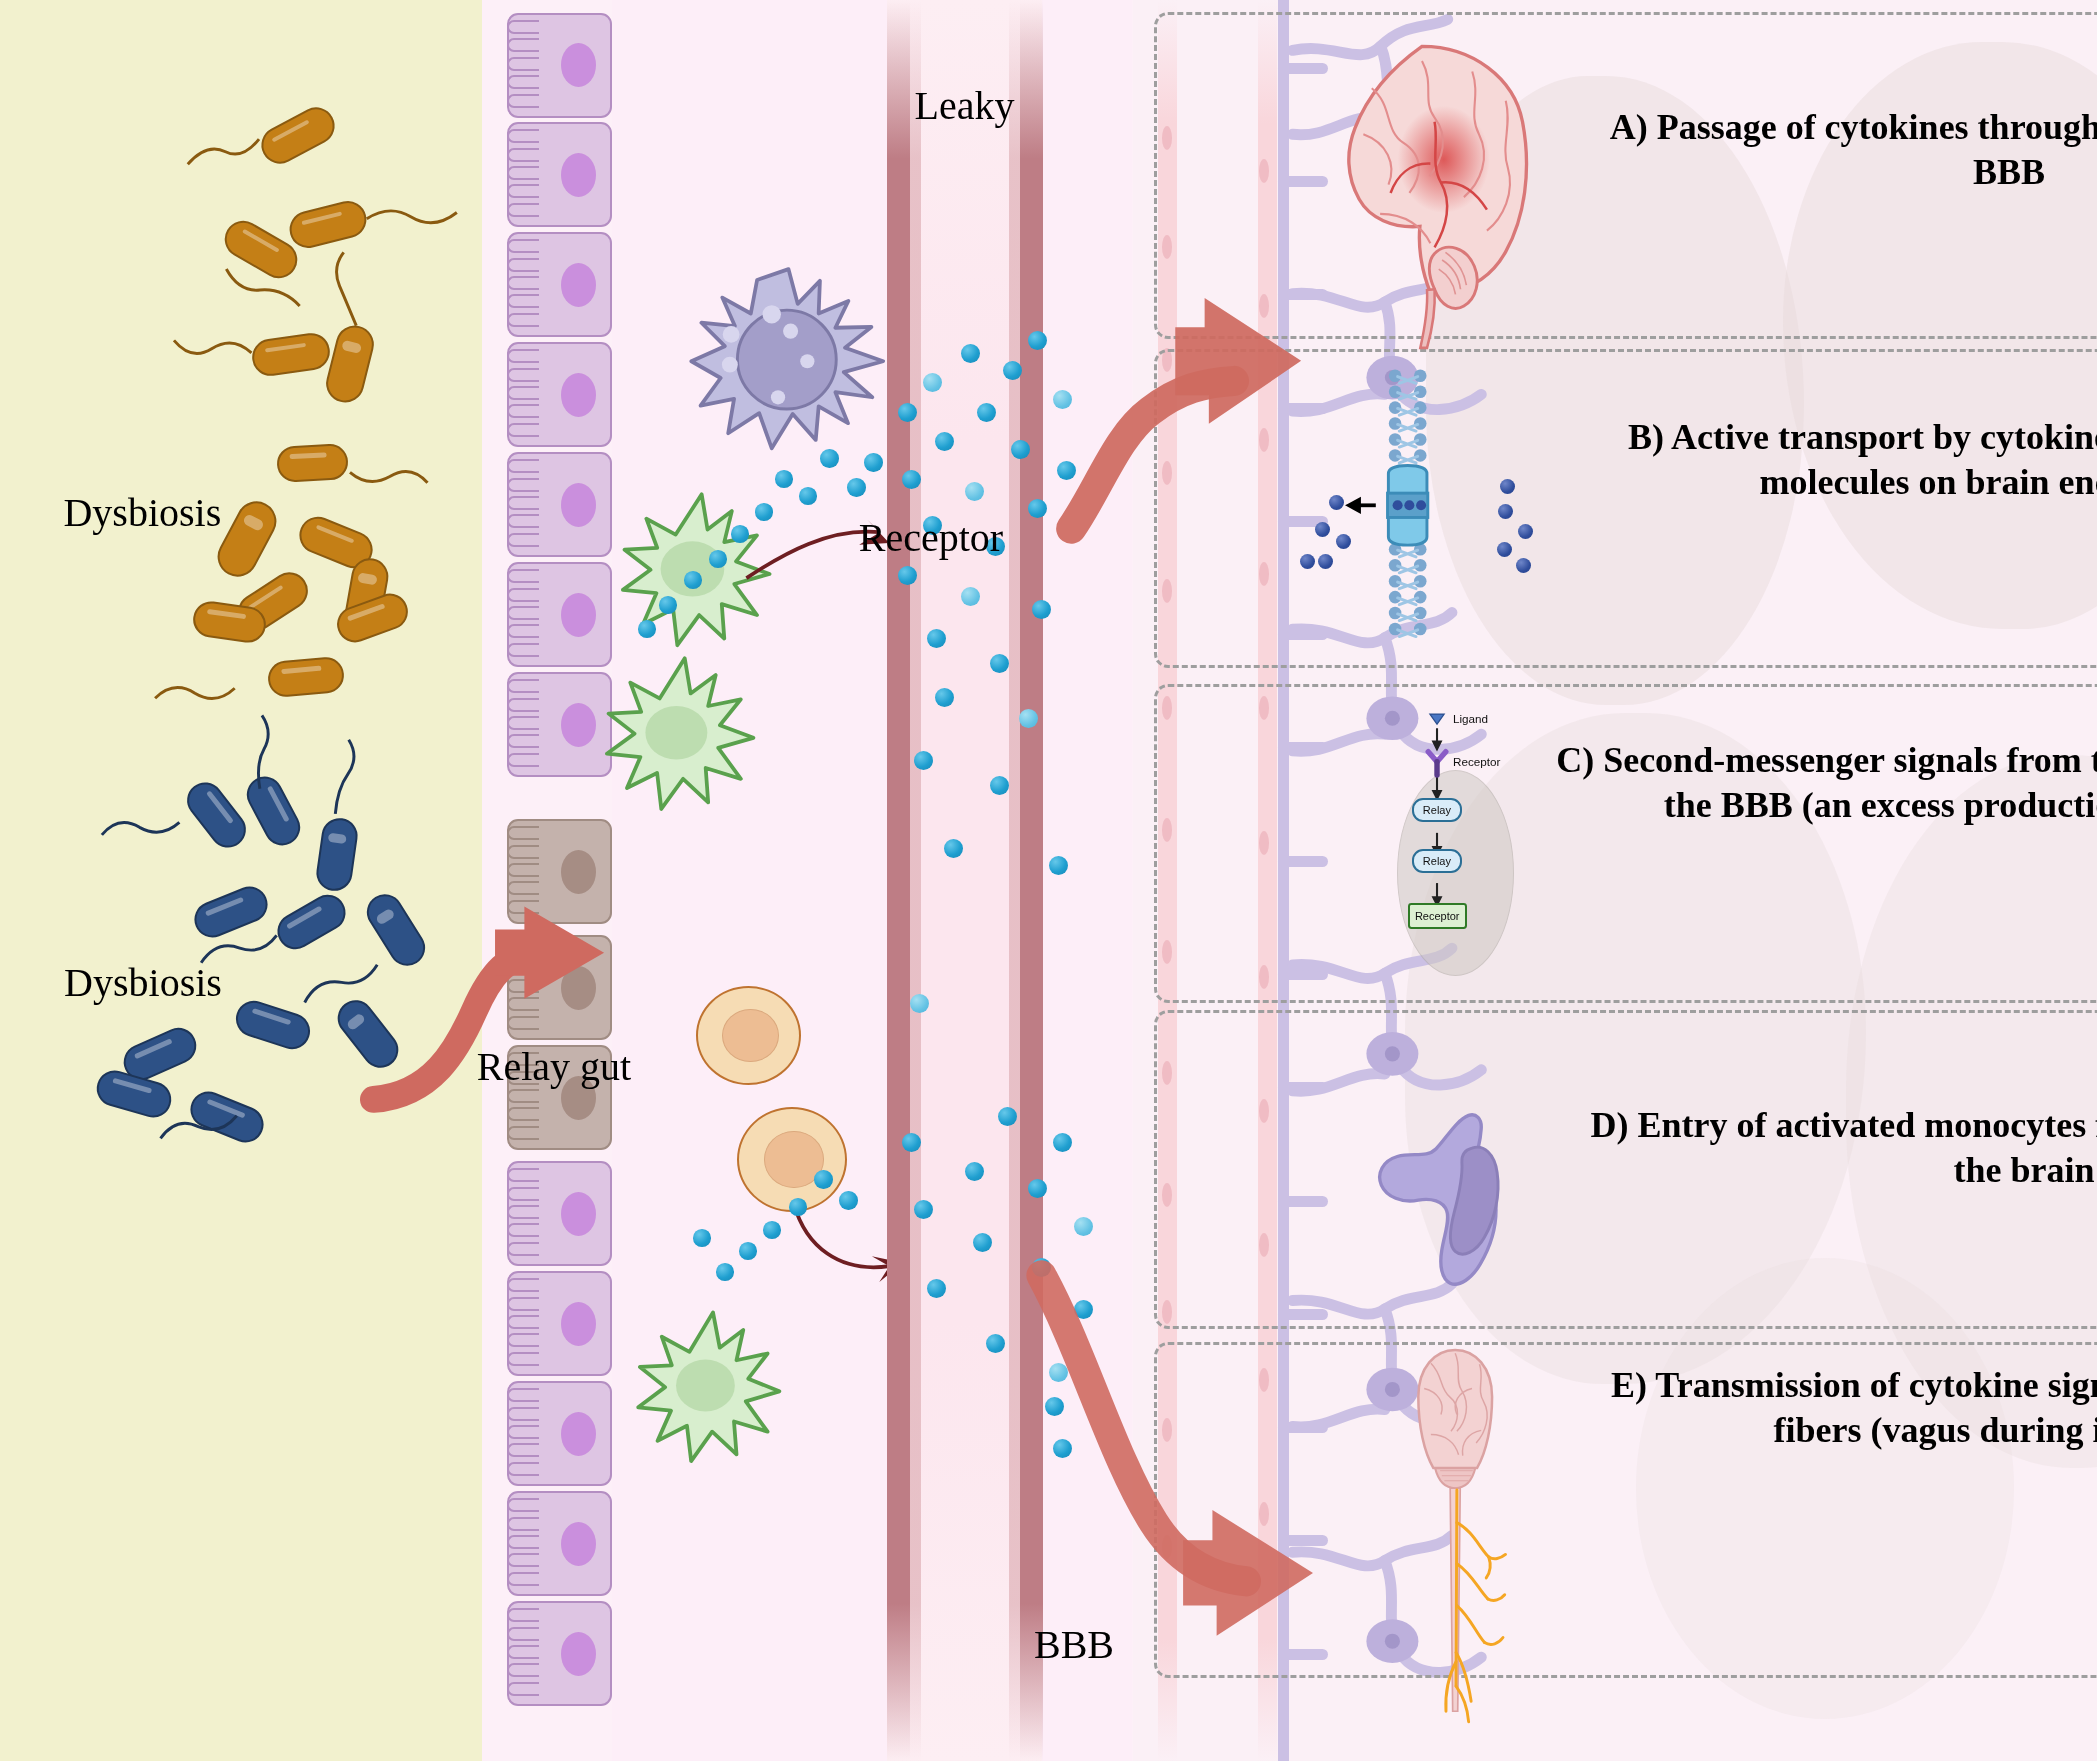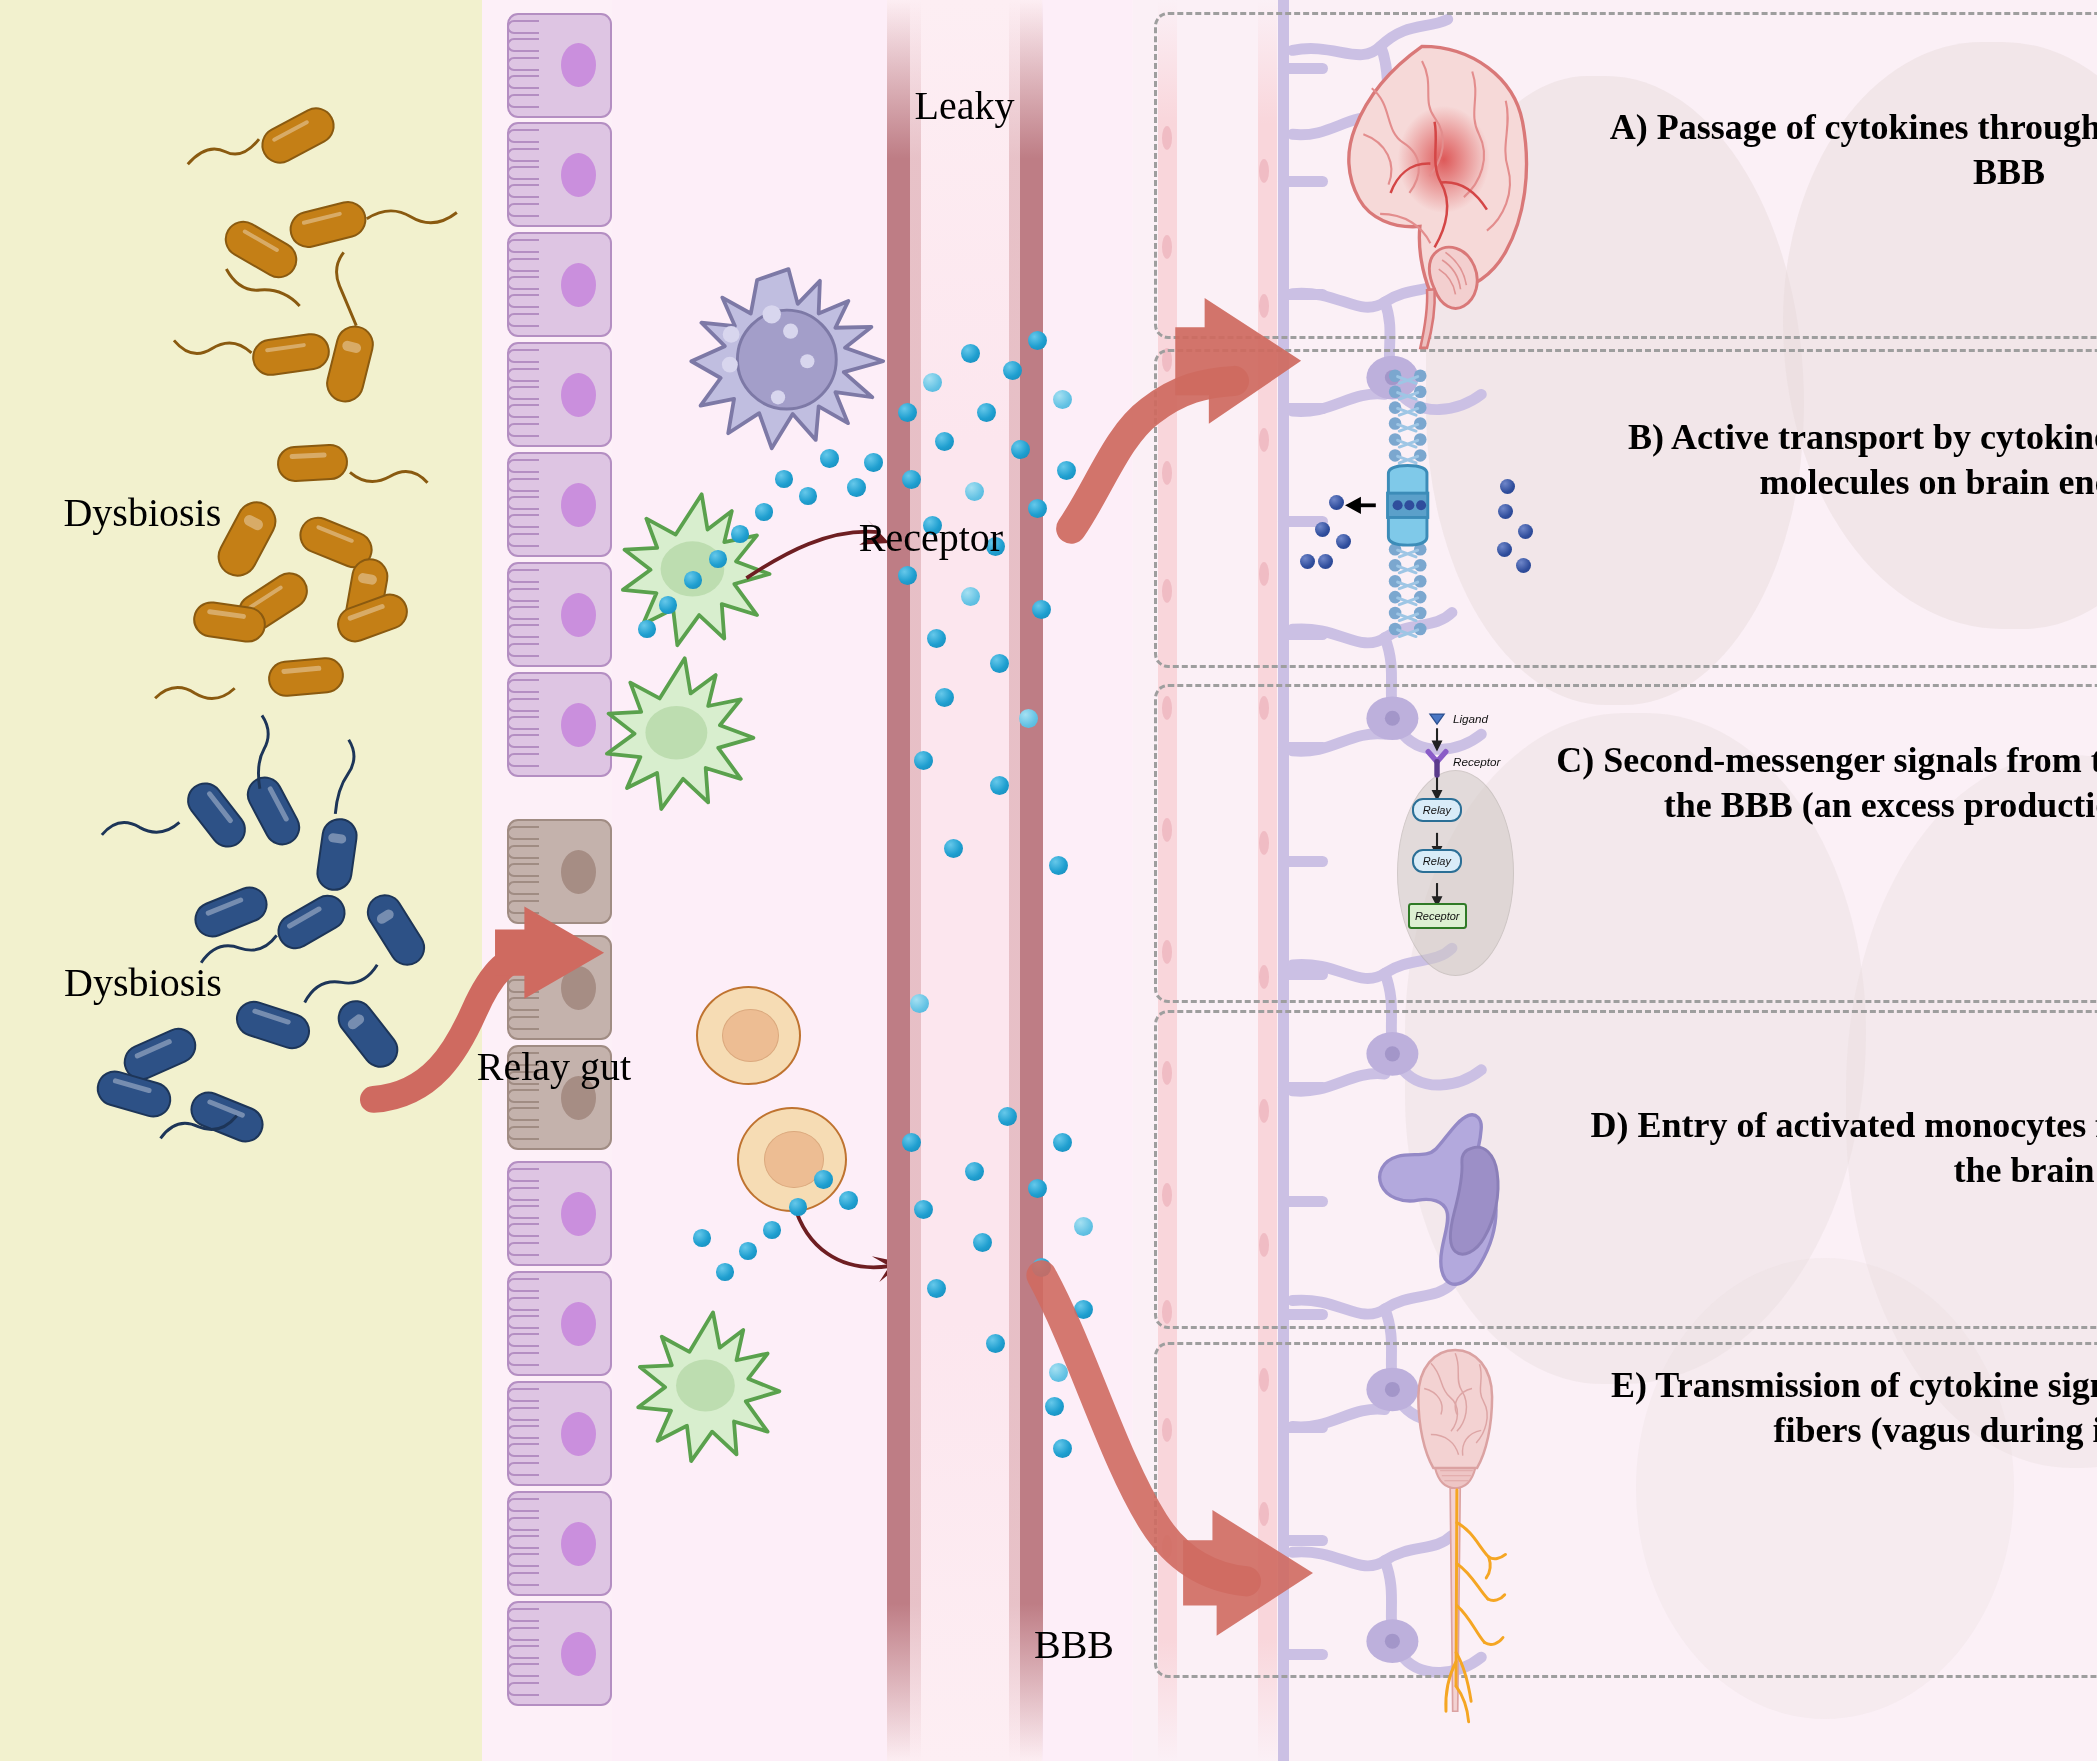--- a/index.html
+++ b/index.html
@@ -90,21 +90,21 @@
 
   .mono { position:absolute; border-radius:50%;
           background:#f6dcb4; border:2.9px solid #bf7330; }
   .mono i { position:absolute; left:24%; top:22%; width:56%; height:56%;
             border-radius:50%; background:#edbd93; border:1.3px solid #dba97e; }
 
   
   .redarrow { position:absolute; }
 
   
-  .sigbox { position:absolute; font-family:"Liberation Sans", sans-serif;font-style:italic; }
+  .sigbox { position:absolute; font-family:"Liberation Sans", sans-serif; }
   .sig-oval { position:absolute; background:#cfc9c4; opacity:.55; border:1.7px solid #b0aaa4;
               border-radius:50%; }
   .node { position:absolute; text-align:center; font-size:11px; color:#111;
           font-family:"Liberation Sans", sans-serif; }
   .node.relay { background:#d9ecf8; border:2.1px solid #2b6f96; border-radius:11px;
                 padding:4.2px 1.7px; width:50px; }
   .node.resp { background:#ddf0d2; border:2.1px solid #2f7a26; border-radius:3.4px;
                padding:5px 1.7px; width:59px; }
   .sig-label { position:absolute; font-size:11.7px; color:#111;
                font-family:"Liberation Sans", sans-serif; white-space:nowrap; }

